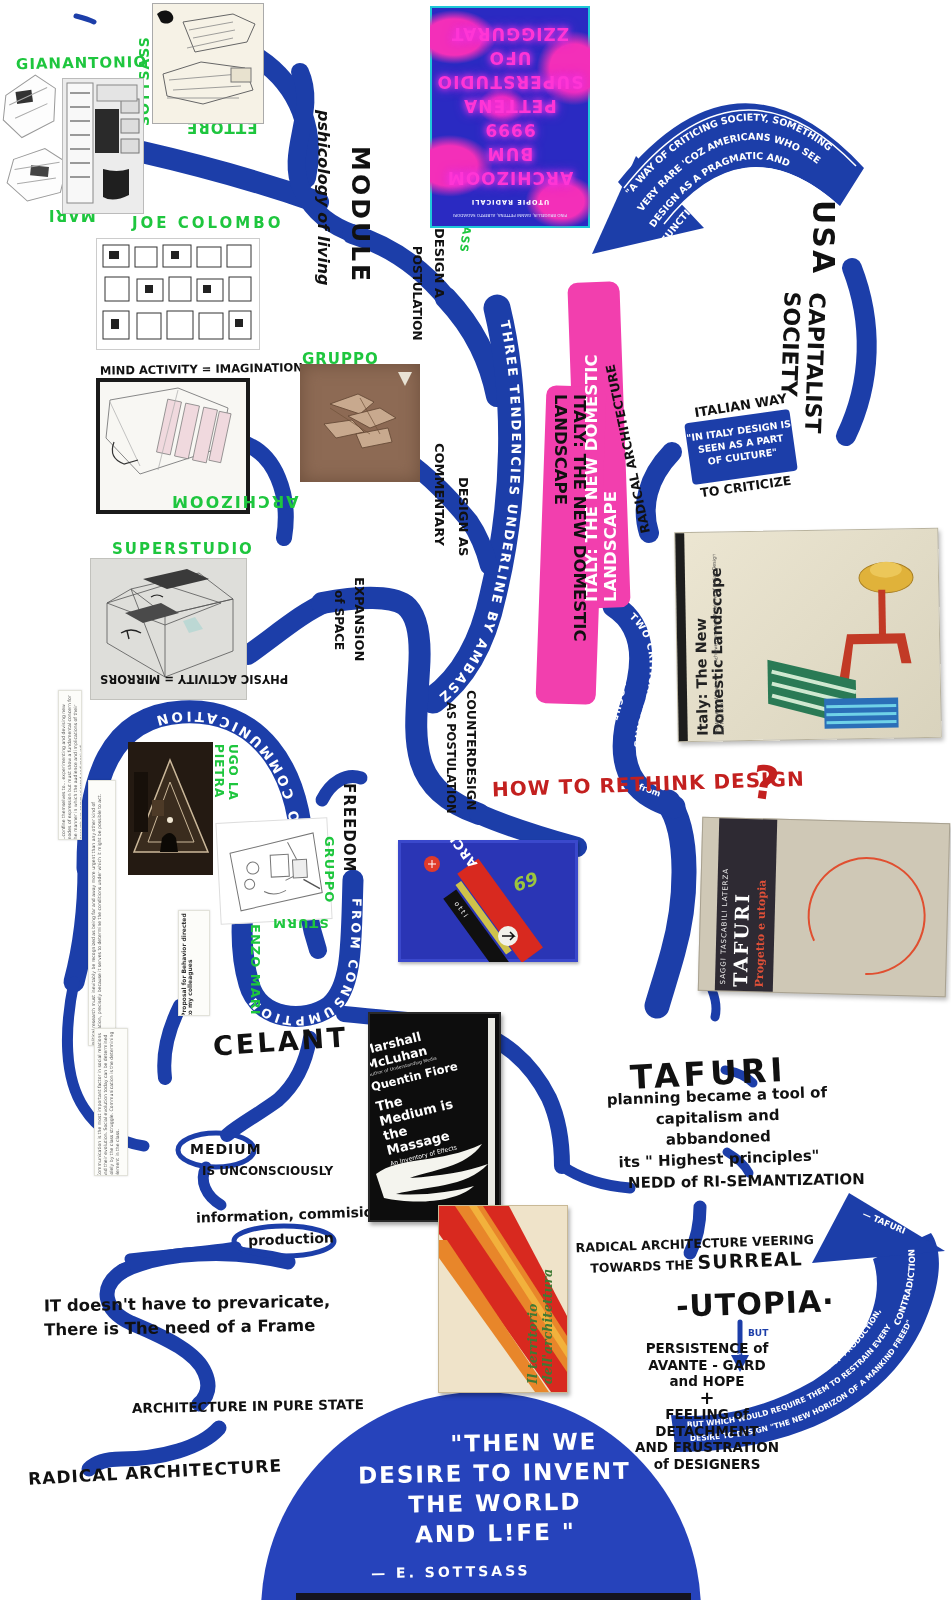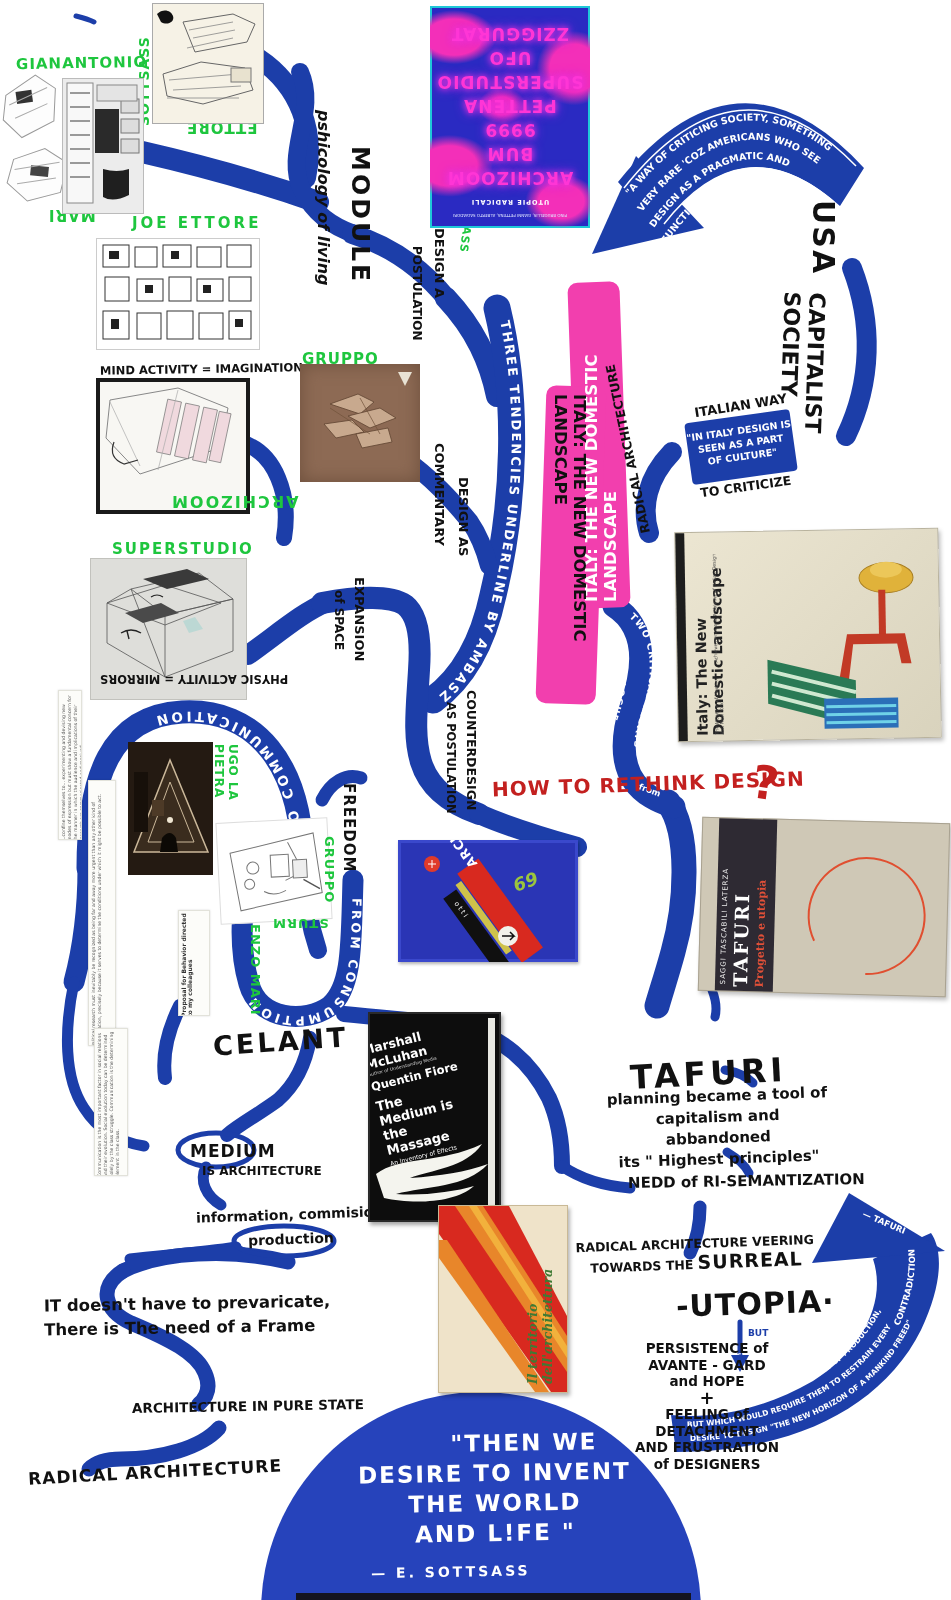--- a/index.html
+++ b/index.html
@@ -150,21 +150,21 @@
   <polygon points="731,1355 749,1355 740,1372" fill="#1c3ea9"></polygon>
 
   <circle cx="481" cy="1612" r="220" fill="#2643bb"></circle>
   <rect x="296" y="1593" width="395" height="7" fill="#14141f"></rect>
 </svg>
 
 <div class="abs green" style="left:16px;top:54px;font-size:15px;transform:rotate(-1deg);">GIANANTONIO</div>
 <div class="abs green vtu" style="left:136px;top:24px;height:102px;font-size:14px;">SOTTSASS</div>
 <div class="abs green flip" style="left:186px;top:118px;font-size:15px;">ETTORE</div>
 <div class="abs green flip" style="left:48px;top:206px;font-size:15px;">MARI</div>
-<div class="abs green" style="left:132px;top:214px;font-size:15px;letter-spacing:3px;">JOE ETTORE</div>
+<div class="abs green" style="left:132px;top:214px;font-size:15px;letter-spacing:3px;">JOE COLOMBO</div>
 
 <div class="abs" style="left:0;top:72px;width:62px;height:74px;transform:rotate(-8deg);">
   <svg width="62" height="74">
         <polygon points="8,20 40,4 58,20 52,52 18,64 2,44" fill="#fdfdfd" stroke="#999" stroke-width="1"></polygon>
         <rect x="18" y="18" width="16" height="12" fill="#333"></rect>
         <path d="M10 30 L50 18 M14 44 L48 34" stroke="#aaa" stroke-width="1" fill="none"></path>
       </svg>
 </div>
 <div class="abs" style="left:6px;top:146px;width:64px;height:60px;transform:rotate(6deg);">
   <svg width="64" height="60">
@@ -405,22 +405,22 @@
       <rect x="84" y="18" width="26" height="110" fill="#d8291f"></rect>
       <text x="102" y="124" transform="rotate(180 102 73)" fill="#fff" font-size="12.5" font-weight="700" writing-mode="tb" letter-spacing="1">ARCHITETTURA</text>
     </g>
     <text x="118" y="52" fill="#9bc53d" font-size="18" font-style="italic" font-weight="700" transform="rotate(-20 118 52)">69</text>
     <circle cx="110" cy="96" r="10" fill="#f2f2ea"></circle>
     <path d="M104 96 h12 l-4 -4 m4 4 l-4 4" stroke="#111" stroke-width="1.5" fill="none"></path>
   </svg>
 </div>
 
 <div class="abs mk" style="left:213px;top:1026px;font-size:27px;letter-spacing:3px;transform:rotate(-4deg);">CELANT</div>
-<div class="abs mk" style="left:190px;top:1141px;font-size:17px;letter-spacing:1px;">MEDIUM</div>
-<div class="abs mk" style="left:202px;top:1164px;font-size:12px;">IS ARCHITECTURE</div>
+<div class="abs mk" style="left:190px;top:1141px;font-size:14px;letter-spacing:1px;">MEDIUM</div>
+<div class="abs mk" style="left:202px;top:1164px;font-size:12px;">IS UNCONSCIOUSLY</div>
 <div class="abs hand" style="left:196px;top:1206px;font-size:14px;transform:rotate(-2deg);">information, commisioning,</div>
 <div class="abs hand" style="left:248px;top:1231px;font-size:14px;transform:rotate(-2deg);">production</div>
 
 <div class="abs" style="left:368px;top:1012px;width:129px;height:206px;background:#0d0d0d;border:2px solid #2a2a2a;box-shadow:2px 3px 4px rgba(0,0,0,.35);overflow:hidden;">
   <div class="abs" style="left:118px;top:4px;width:7px;height:198px;background:#e8e8e2;"></div>
   <div class="abs" style="left:4px;top:14px;width:112px;transform:rotate(-14deg);color:#fff;">
     <div style="font-size:12.5px;font-weight:700;">Marshall McLuhan</div>
     <div style="font-size:4.5px;color:#cfcfcf;">Author of Understanding Media</div>
     <div style="font-size:11.5px;font-weight:700;margin-top:3px;">Quentin Fiore</div>
     <div style="font-size:13px;font-weight:700;margin-top:6px;line-height:15px;width:84px;">The Medium is the Massage</div>

